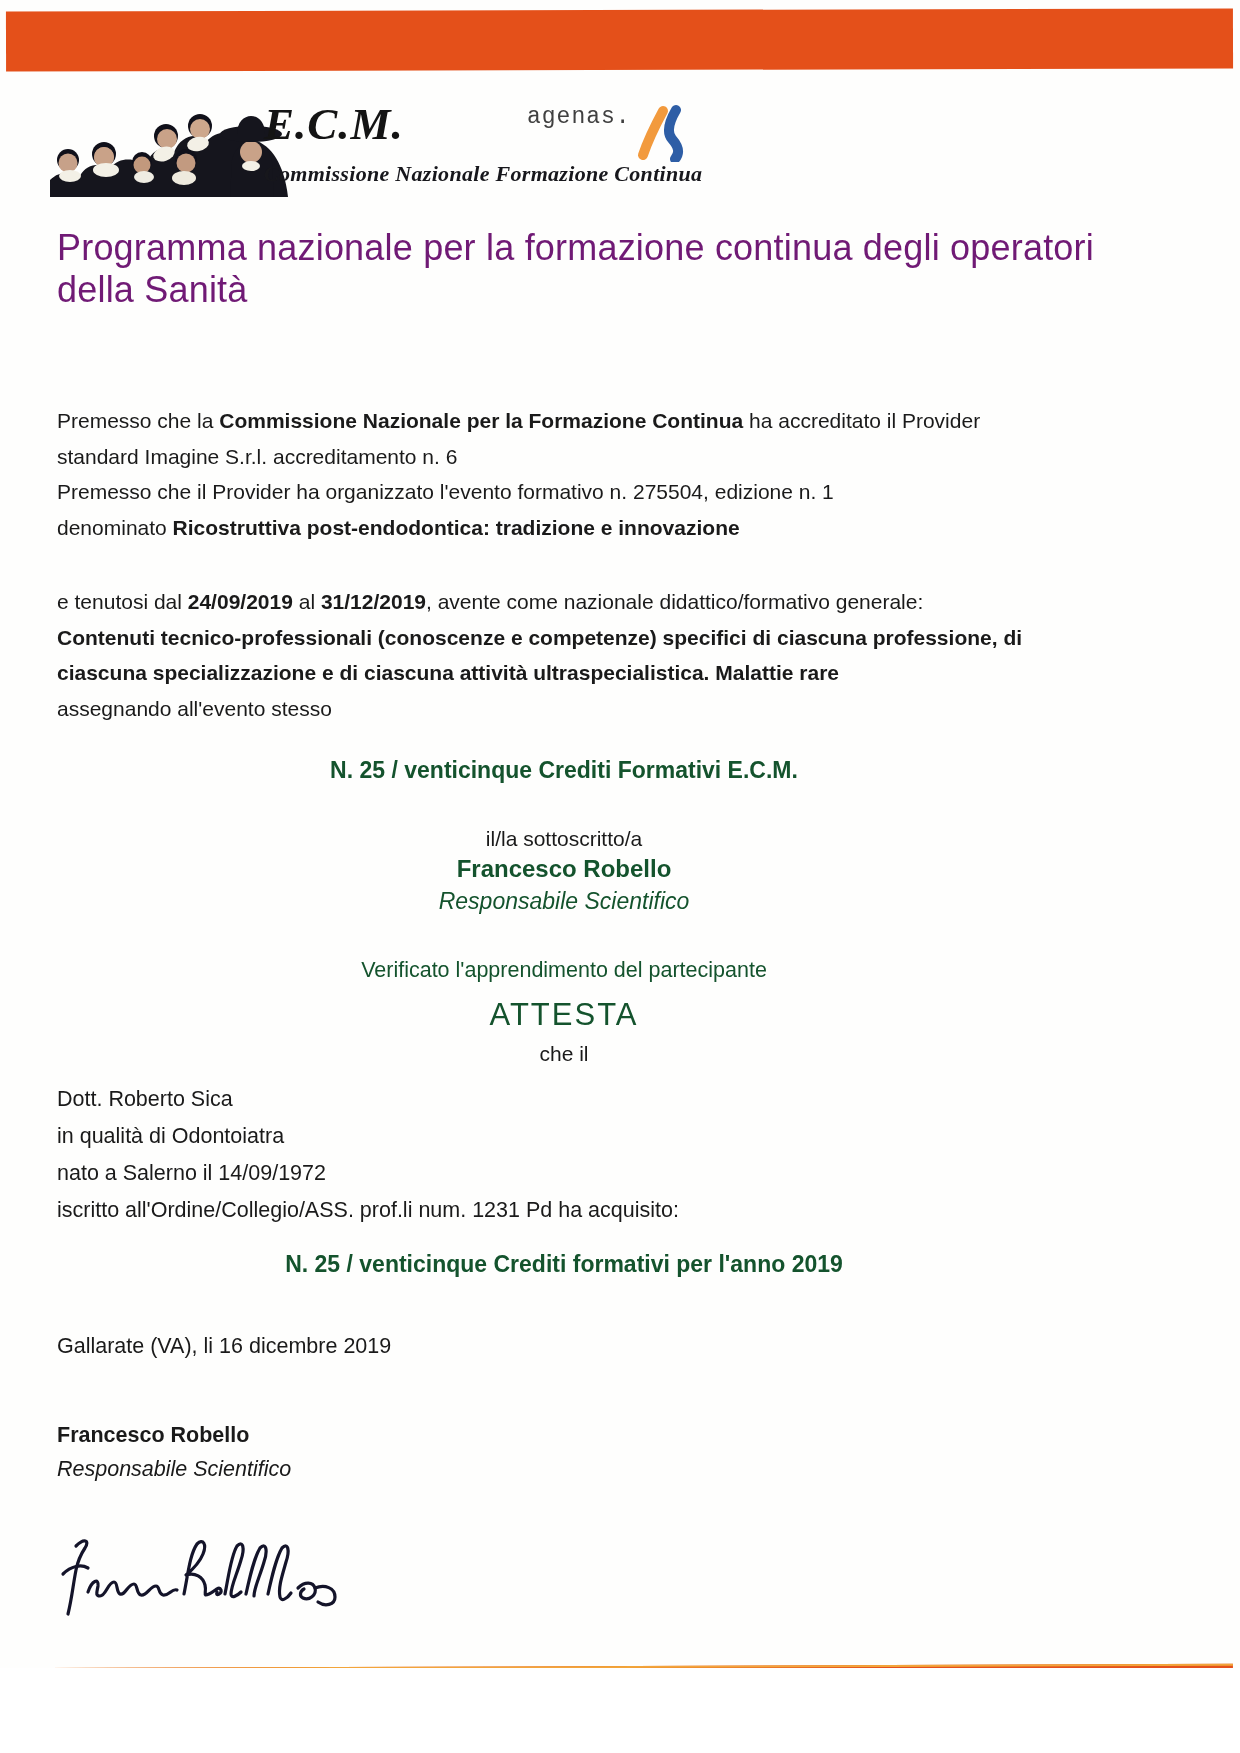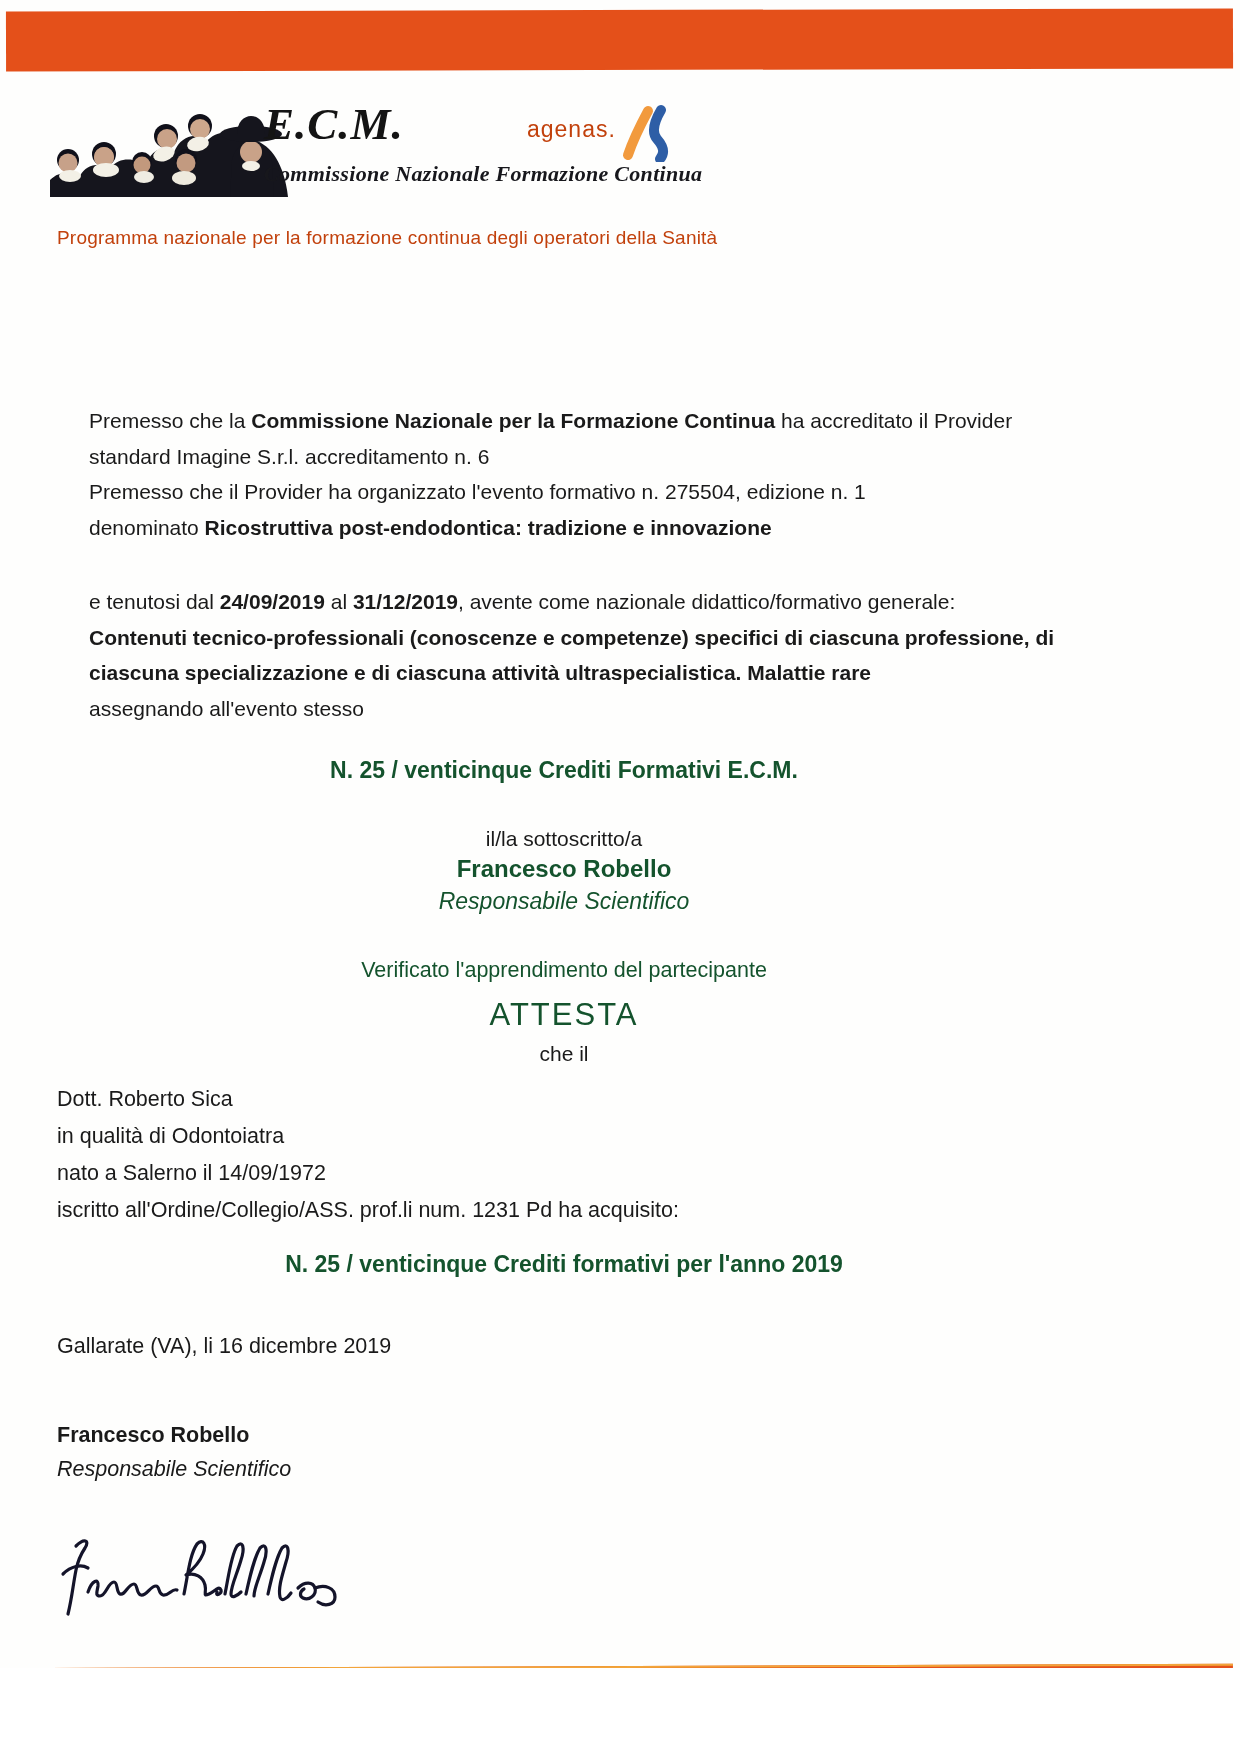--- a/index.html
+++ b/index.html
@@ -26,30 +26,30 @@
     letter-spacing:1px;
   }
   .ecm-subtitle{
     font-family:"Liberation Serif", serif;
     font-weight:700;font-style:italic;
     font-size:22px;color:#17171c;margin-top:13px;
     letter-spacing:0.3px;
   }
   .agenas{position:absolute;left:527px;top:104px;display:flex;align-items:flex-start;}
   .agenas-label{
-    color:#c2410c;font-size:23px;letter-spacing:1px;margin-top:12px;
+    color:#404040;font-size:23px;letter-spacing:1px;font-family:Liberation Mono, monospace;
   }
   .agenas-mark{margin-left:4px;}
   
   .blk{position:absolute;left:57px;width:1050px;}
   .blk.center{width:1014px;text-align:center;}
   .navy{color:#14532d;}
-  .doc-title{top:227px;font-size:19px;letter-spacing:0.2px;color:#c2410c;}
+  .doc-title{top:227px;font-size:36px;letter-spacing:0.2px;color:#701a75;}
   .body-text{font-size:21px;line-height:35.5px;}
-  .body-text .line{white-space:nowrap;margin-left:32px;}
+  .body-text .line{white-space:nowrap;}
   #premise{top:403px;}
   #event-period{top:584px;}
   .bold{font-weight:700;}
   #credits-ecm{top:757px;font-size:23px;font-weight:700;}
   #undersigned-label{top:827px;font-size:21px;}
   #undersigned-name{top:855px;font-size:24px;font-weight:700;}
   #undersigned-role{top:888px;font-size:23px;font-style:italic;}
   #verification{top:958px;font-size:21.5px;}
   #attesta{top:997px;font-size:31px;letter-spacing:2px;}
   #che-il{top:1042px;font-size:21px;}

